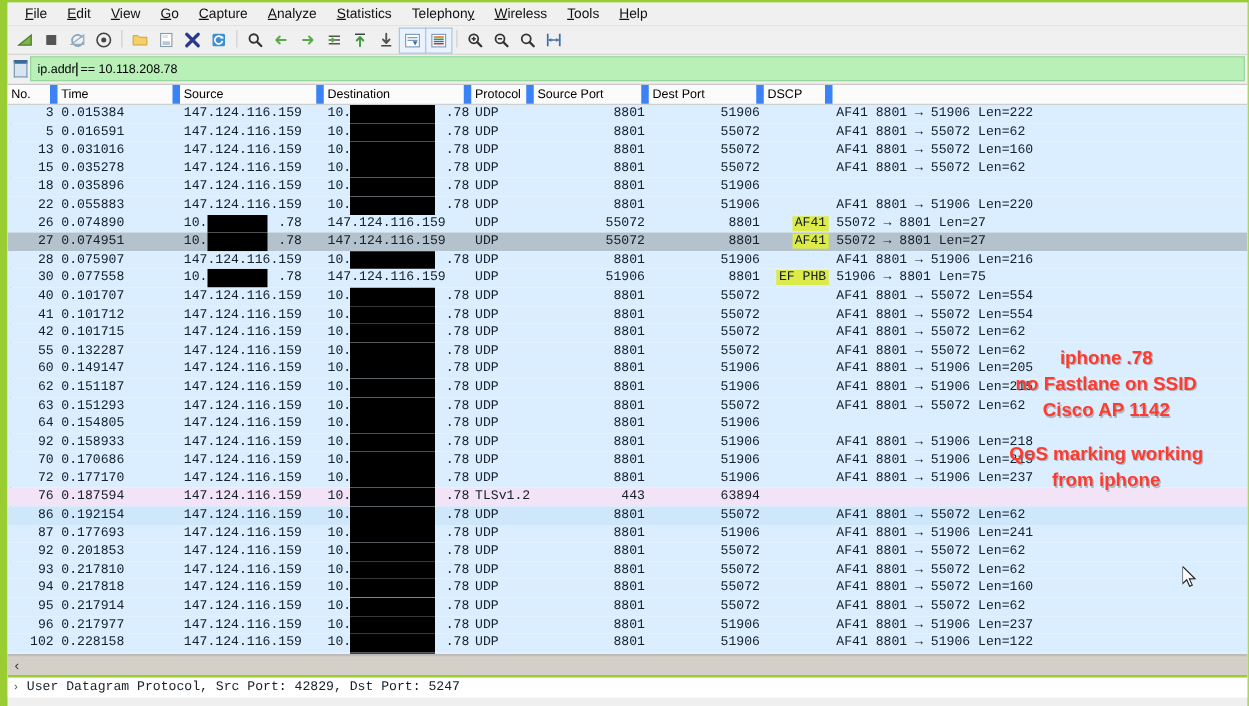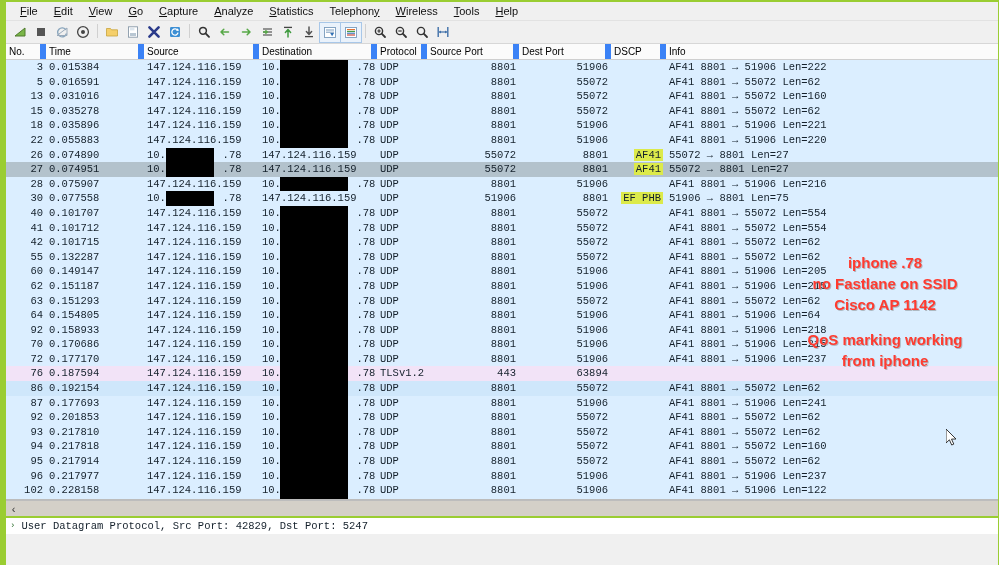--- a/index.html
+++ b/index.html
@@ -386,33 +386,42 @@
       <svg width="14" height="14" viewBox="0 0 14 14">
           <line x1="2.2" y1="2" x2="2.2" y2="12" stroke="#3f6fa8" stroke-width="1.4"></line>
           <line x1="11.8" y1="2" x2="11.8" y2="12" stroke="#3f6fa8" stroke-width="1.4"></line>
           <line x1="3" y1="7" x2="11" y2="7" stroke="#3f6fa8" stroke-width="1.2"></line>
           <polygon points="3,7 5,5.4 5,8.6" fill="#3f6fa8"></polygon>
           <polygon points="11,7 9,5.4 9,8.6" fill="#3f6fa8"></polygon>
         </svg>
     </div>
   </div>
 
+  <div class="filterbar">
+    <div class="filter-ico">
+        <i></i>
+      </div>
+    <div class="filter-input" title="Apply a display filter ... &lt;Ctrl-/&gt;">
+      <span>ip.addr</span>
+        <span class="caret"></span>
+        <span>&nbsp;== 10.118.208.78</span>
+    </div>
+  </div>
 
   <div class="packetlist">
 
     <div class="hdr">
       <div class="c" style="width:40px;">No.</div>
       <div class="c" style="width:98px;">Time</div>
       <div class="c" style="width:115px;">Source</div>
       <div class="c" style="width:118px;">Destination</div>
       <div class="c" style="width:50px;">Protocol</div>
       <div class="c" style="width:92px;">Source Port</div>
       <div class="c" style="width:92px;">Dest Port</div>
       <div class="c" style="width:55px;">DSCP</div>
-      <div class="c" style="flex:1 1 auto;border-right:none;">Info</div>
     </div>
 
     <div class="vscroll-left">
       <div class="dashline" style="top:10px;height:62px;"></div>
       <div class="bracket" style="top:10px;height:62px;"></div>
       <div class="dashline" style="top:118px;height:220px;"></div>
       <div class="dashline" style="top:345px;height:60px;"></div>
     </div>
 
     <div class="rows" id="rows">
@@ -462,21 +471,20 @@
         </div>
         <div class="row">
           <div class="c c-no" style="width: 40px;">18</div>
           <div class="c c-time" style="width: 98px;">0.035896</div>
           <div class="c c-src" style="width: 115px;">147.124.116.159</div>
           <div class="c c-dst" style="width: 118px;">10.&nbsp;&nbsp;&nbsp;&nbsp;&nbsp;&nbsp;&nbsp;&nbsp;&nbsp;&nbsp;&nbsp;&nbsp;.78<span class="redact" style="left: 21px; width: 68px;"></span></div>
           <div class="c c-proto" style="width: 50px;">UDP</div>
           <div class="c c-sport" style="width: 92px;">8801</div>
           <div class="c c-dport" style="width: 92px;">51906</div>
           <div class="c c-dscp" style="width: 55px;"></div>
-          <div class="c c-info" style="flex: 1 1 auto;">AF41 8801 → 51906 Len=221</div>
         </div>
         <div class="row">
           <div class="c c-no" style="width: 40px;">22</div>
           <div class="c c-time" style="width: 98px;">0.055883</div>
           <div class="c c-src" style="width: 115px;">147.124.116.159</div>
           <div class="c c-dst" style="width: 118px;">10.&nbsp;&nbsp;&nbsp;&nbsp;&nbsp;&nbsp;&nbsp;&nbsp;&nbsp;&nbsp;&nbsp;&nbsp;.78<span class="redact" style="left: 21px; width: 68px;"></span></div>
           <div class="c c-proto" style="width: 50px;">UDP</div>
           <div class="c c-sport" style="width: 92px;">8801</div>
           <div class="c c-dport" style="width: 92px;">51906</div>
           <div class="c c-dscp" style="width: 55px;"></div>
@@ -605,21 +613,20 @@
         </div>
         <div class="row">
           <div class="c c-no" style="width: 40px;">64</div>
           <div class="c c-time" style="width: 98px;">0.154805</div>
           <div class="c c-src" style="width: 115px;">147.124.116.159</div>
           <div class="c c-dst" style="width: 118px;">10.&nbsp;&nbsp;&nbsp;&nbsp;&nbsp;&nbsp;&nbsp;&nbsp;&nbsp;&nbsp;&nbsp;&nbsp;.78<span class="redact" style="left: 21px; width: 68px;"></span></div>
           <div class="c c-proto" style="width: 50px;">UDP</div>
           <div class="c c-sport" style="width: 92px;">8801</div>
           <div class="c c-dport" style="width: 92px;">51906</div>
           <div class="c c-dscp" style="width: 55px;"></div>
-          <div class="c c-info" style="flex: 1 1 auto;">AF41 8801 → 51906 Len=64</div>
         </div>
         <div class="row">
           <div class="c c-no" style="width: 40px;">92</div>
           <div class="c c-time" style="width: 98px;">0.158933</div>
           <div class="c c-src" style="width: 115px;">147.124.116.159</div>
           <div class="c c-dst" style="width: 118px;">10.&nbsp;&nbsp;&nbsp;&nbsp;&nbsp;&nbsp;&nbsp;&nbsp;&nbsp;&nbsp;&nbsp;&nbsp;.78<span class="redact" style="left: 21px; width: 68px;"></span></div>
           <div class="c c-proto" style="width: 50px;">UDP</div>
           <div class="c c-sport" style="width: 92px;">8801</div>
           <div class="c c-dport" style="width: 92px;">51906</div>
           <div class="c c-dscp" style="width: 55px;"></div>

